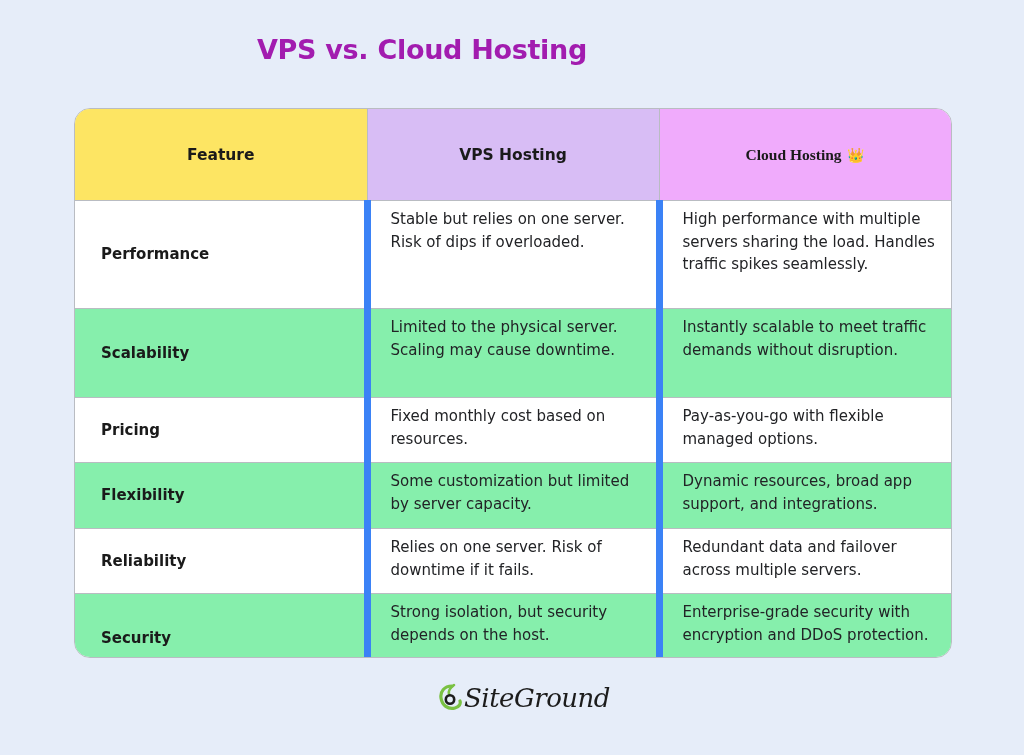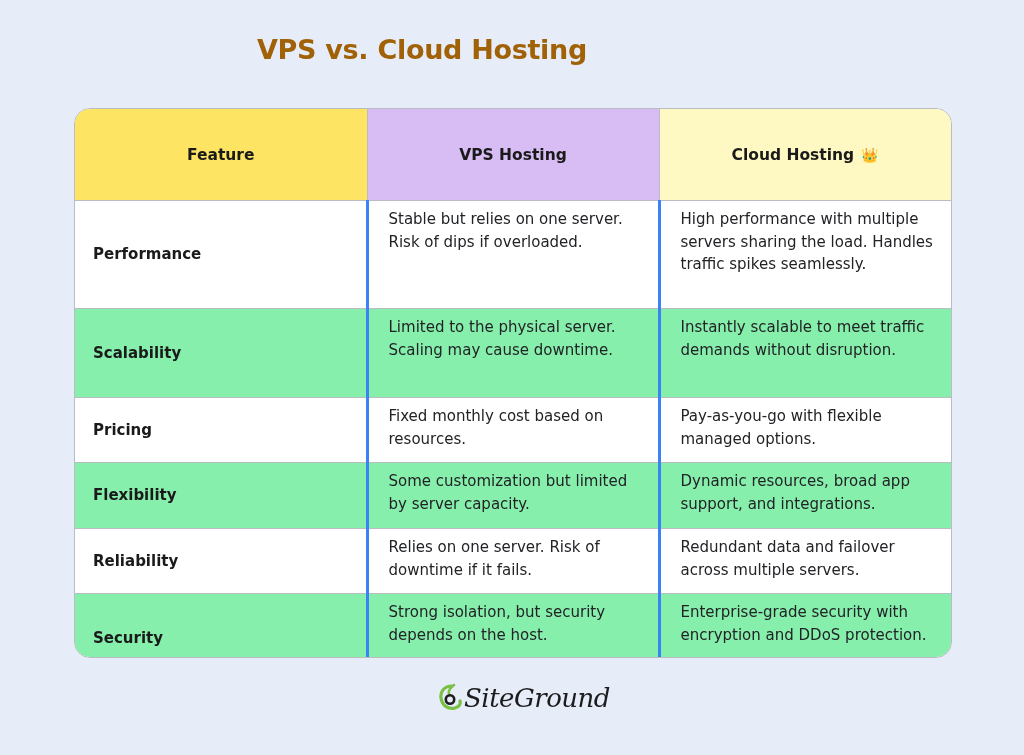--- a/index.html
+++ b/index.html
@@ -17,21 +17,21 @@
     }
     .page-title {
       position: absolute;
       top: 34px;
       left: 0;
       width: 844px;
       text-align: center;
       font-size: 27px;
       font-weight: bold;
       letter-spacing: -0.3px;
-      color: #a16207;
+      color: #a21caf;
     }
     .table-wrap {
       position: absolute;
       left: 74px;
       top: 108px;
       width: 876px;
       height: 548px;
       border: 1px solid #b9bcc2;
       border-radius: 16px;
       overflow: hidden;
@@ -51,36 +51,36 @@
       font-size: 15.5px;
       font-weight: bold;
       text-align: center;
       vertical-align: middle;
       color: #1a1a1a;
       border-bottom: 1px solid #b9bcc2;
       padding: 12px;
     }
     th.h-feature { background: #fde563; border-right: 1px solid #b9bcc2; }
     th.h-vps { background: #d8bdf5; border-right: 1px solid #b9bcc2; }
-    th.h-cloud { background: #fef9c3; }
+    th.h-cloud { background: #f0abfc; font-family: Liberation Serif, serif; }
     td {
       border-bottom: 1px solid #b9bcc2;
-      border-right: 3px solid #3b82f6;
+      border-right: 7px solid #3b82f6;
       padding: 0;
       font-size: 15px;
       line-height: 22.5px;
       color: #222326;
     }
     td:last-child { border-right: none; }
     tr:last-child td { border-bottom: none; }
     tr.alt td { background: #86efac; }
     td.feature {
       font-weight: bold;
       vertical-align: middle;
-      padding-left: 18px;
+      padding-left: 26px;
       font-size: 15px;
       color: #1a1a1a;
     }
     td.desc {
       vertical-align: top;
       padding: 7px 14px 0 20px;
     }
     tr.r1 { height: 108px; }
     tr.r2 { height: 89px; }
     tr.r3 { height: 65px; }

